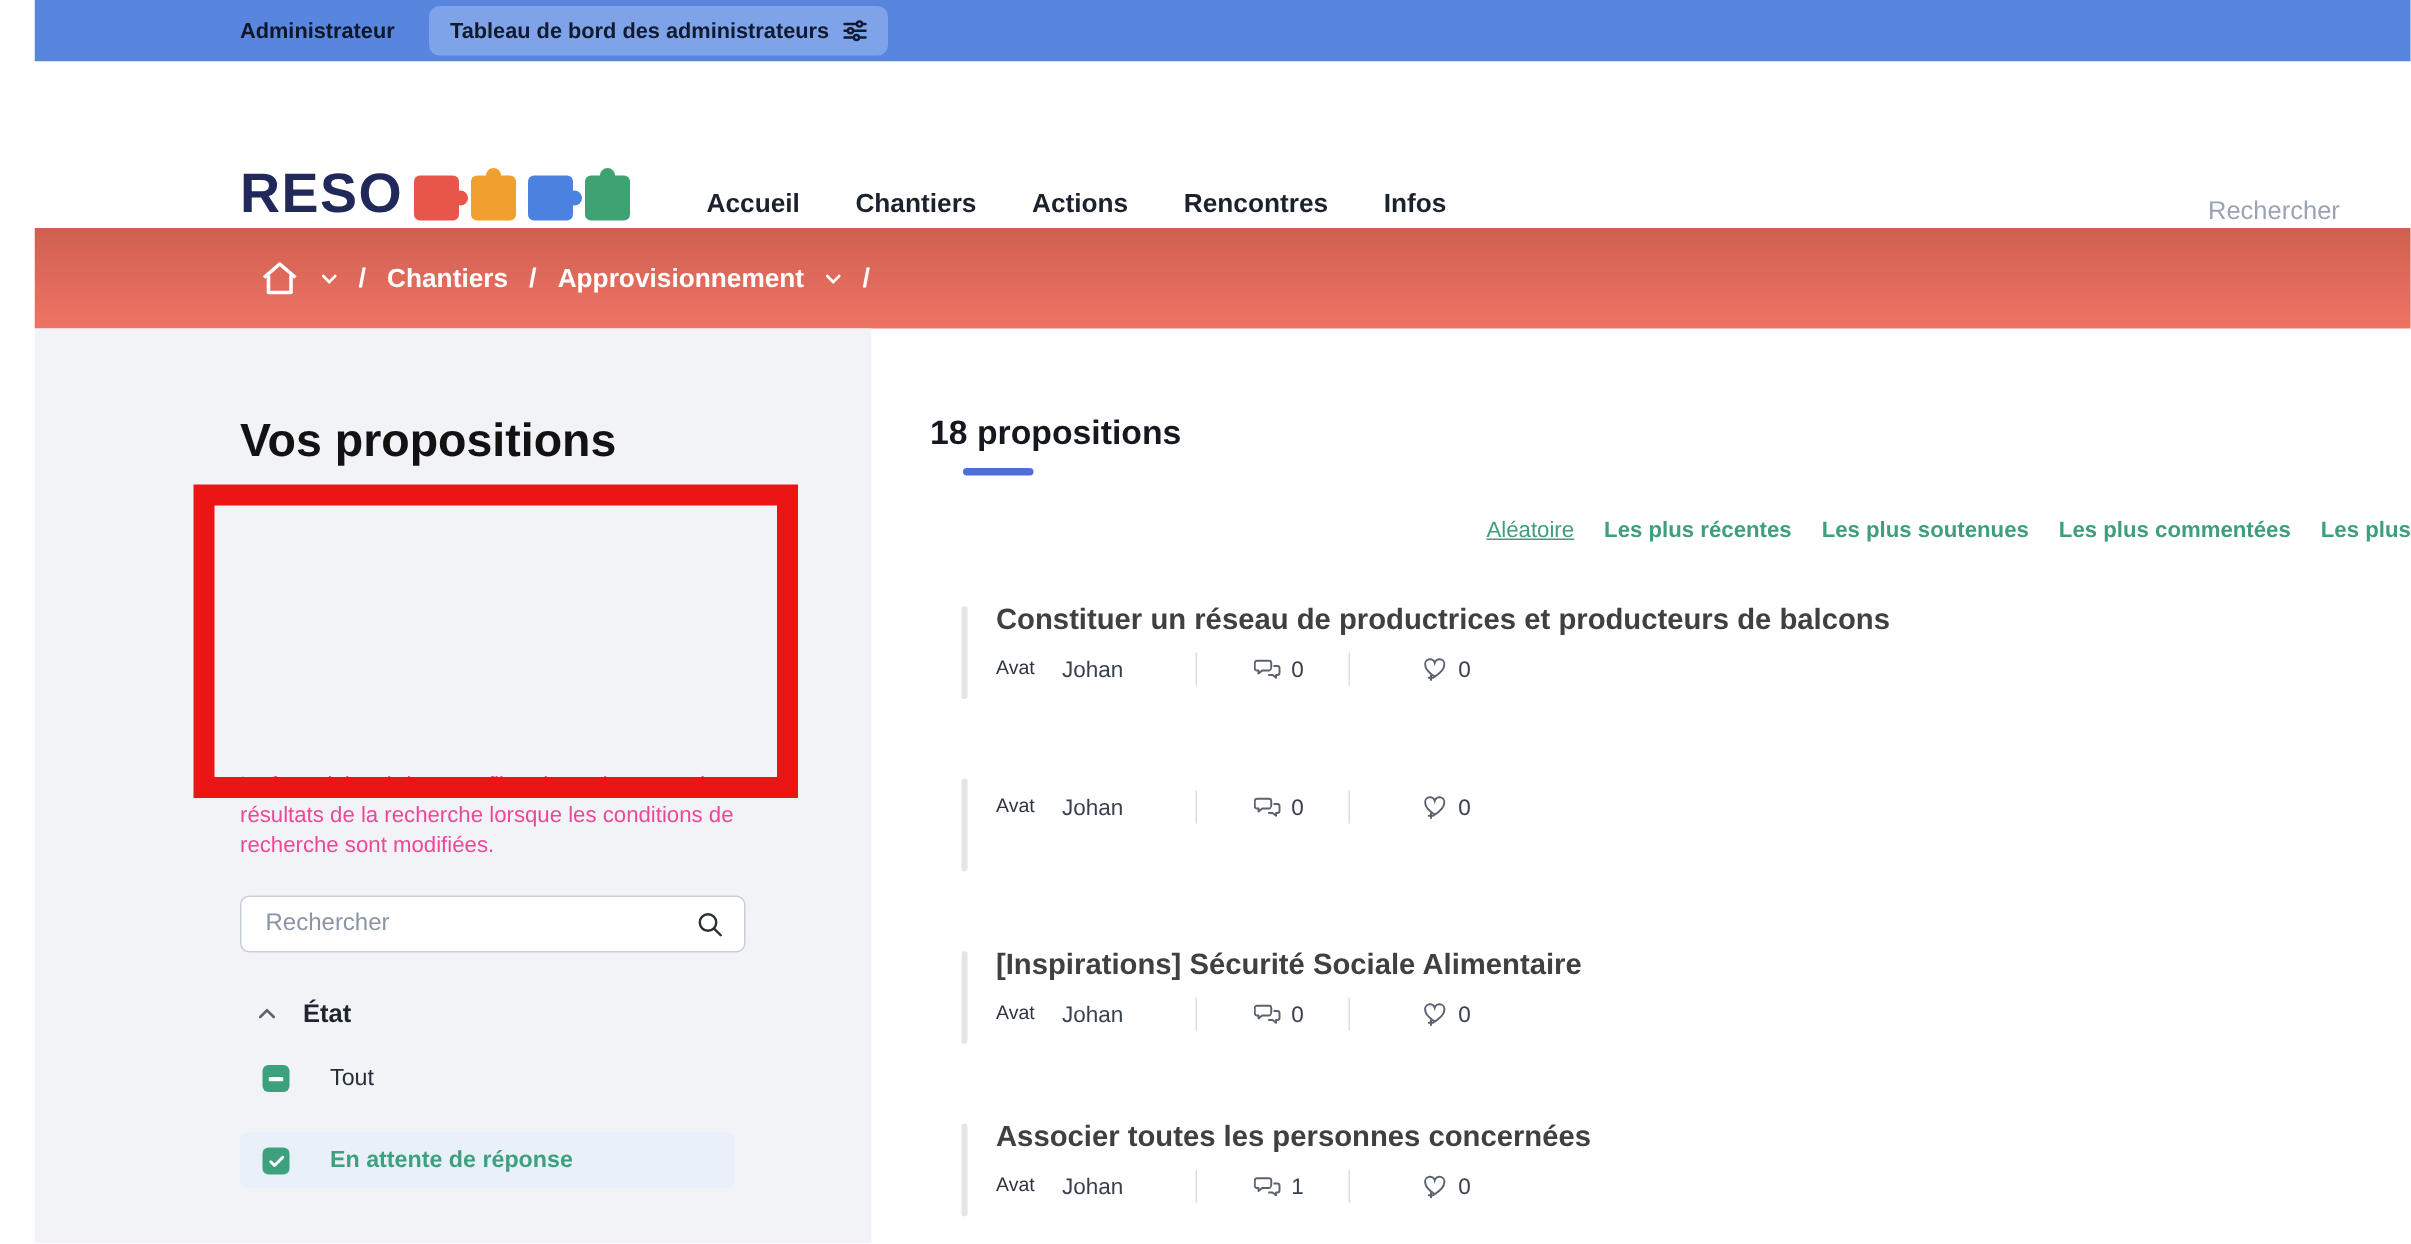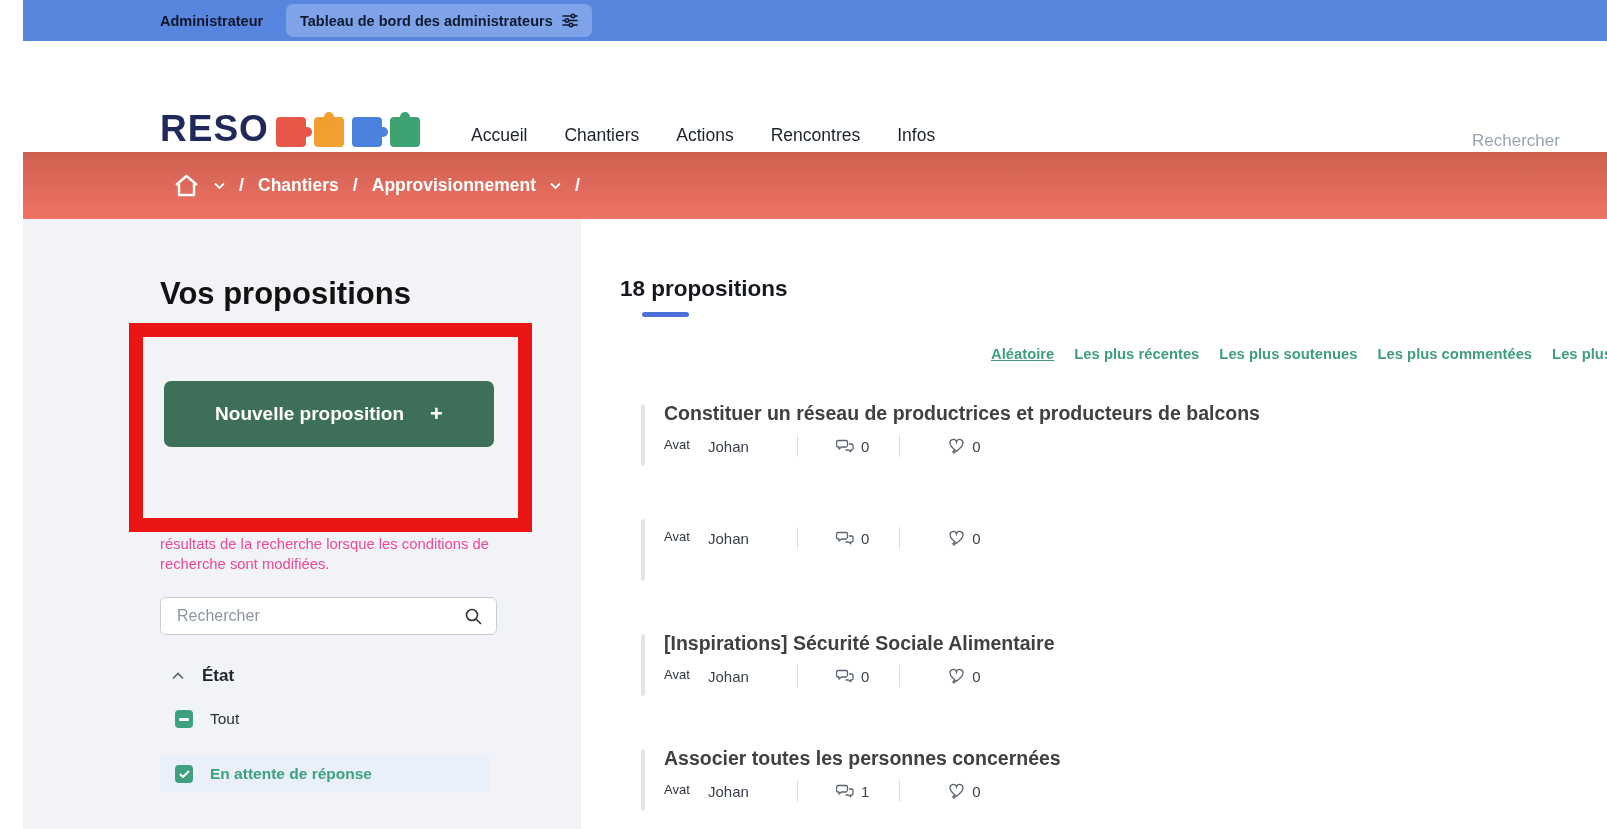--- a/index.html
+++ b/index.html
@@ -11,21 +11,21 @@
   .admin-bar { position:absolute; left:0; top:0; width:1607px; height:41px; background:#5885DE; display:flex; align-items:center; }
   .admin-role { position:absolute; left:137px; top:0; height:41px; display:flex; align-items:center; font-size:14.5px; font-weight:700; color:#0f1728; }
   .admin-pill { position:absolute; left:263px; top:4px; height:33px; display:flex; align-items:center; gap:9px; padding:0 14px; background:#7FA3E9; border-radius:7px; color:#101a30; font-size:14.5px; font-weight:600; cursor:pointer; }
 
   
   .site-header { position:absolute; left:0; top:41px; width:1607px; height:111px; background:#fff; }
   .logo { position:absolute; left:137px; top:68px; width:260px; height:77px; overflow:hidden; color:#20295A; font-weight:800; letter-spacing:1px; }
   .logo-line1 { display:flex; align-items:center; gap:2px; font-size:37px; line-height:40px; }
   .logo-line2 { font-size:37px; line-height:42px; }
   .main-nav { position:absolute; left:448px; top:84px; display:flex; gap:37px; }
-  .main-nav span { font-size:17.5px; font-weight:400; color:#1b222e; cursor:pointer; white-space:nowrap; }
+  .main-nav span { font-size:17.5px; font-weight:700; color:#1b222e; cursor:pointer; white-space:nowrap; }
   .header-search { position:absolute; left:1449px; top:90px; font-size:17px; color:#9AA3B4; }
 
   
   .crumb-bar { position:absolute; left:0; top:152px; width:1607px; height:67px; background:linear-gradient(#CE6050,#EF7365); display:flex; align-items:center; }
   .crumb-inner { position:absolute; left:150px; display:flex; align-items:center; gap:14px; color:#fff; }
   .crumb-inner .sep { font-size:18px; font-weight:600; }
   .crumb-item { font-size:17.5px; font-weight:700; cursor:pointer; }
   .crumb-chev { display:flex; align-items:center; cursor:pointer; }
 
   
@@ -34,34 +34,34 @@
   .annotation-box { position:absolute; left:106px; top:323px; width:403px; height:209px; border:14px solid #EC1515; z-index:5; }
   .new-btn { position:absolute; left:141px; top:381px; width:330px; height:66px; background:#3E6F58; border:none; border-radius:7px; color:#fff; font-family:inherit; font-size:19px; font-weight:700; display:flex; align-items:center; justify-content:center; gap:26px; cursor:pointer; z-index:4; }
   .new-btn .plus { font-size:22px; font-weight:600; }
   .filter-help { position:absolute; left:137px; top:514px; width:345px; font-size:14.8px; line-height:20px; color:#ec4899; z-index:1; }
   .side-search { position:absolute; left:137px; top:597px; width:337px; height:38px; background:#fff; border:1px solid #C9CED6; border-radius:6px; display:flex; align-items:center; }
   .side-search input { flex:1; border:none; outline:none; background:transparent; font-family:inherit; font-size:16px; color:#333; padding:0 10px 0 16px; }
   .side-search input::placeholder { color:#8B95A5; }
   .side-search .mag { display:flex; align-items:center; padding-right:13px; cursor:pointer; }
   .state-head { position:absolute; left:149px; top:666px; display:flex; align-items:center; gap:18px; cursor:pointer; }
   .state-head .t { font-size:17px; font-weight:700; color:#20262f; }
-  .chk-row { position:absolute; display:flex; align-items:center; gap:17px; cursor:pointer; }
+  .chk-row { position:absolute; display:flex; align-items:center; gap:27px; cursor:pointer; }
   .chk { width:18px; height:18px; border-radius:4px; background:#3EA17E; display:flex; align-items:center; justify-content:center; flex:none; }
   .row-tout { left:152px; top:710px; }
   .row-tout .lbl { font-size:15.5px; color:#262e3a; }
   .row-attente-bg { position:absolute; left:137px; top:755px; width:330px; height:37px; background:#E9F0FA; border-radius:5px; }
   .row-attente { left:152px; top:765px; }
   .row-attente .lbl { font-size:15.5px; font-weight:700; color:#3EA17E; }
 
   
   .count-title { position:absolute; left:597px; top:276px; font-size:22.5px; font-weight:700; color:#15181e; }
   .count-underline { position:absolute; left:619px; top:312px; width:47px; height:5px; border-radius:3px; background:#4C70D8; }
   .sort-row { position:absolute; left:968px; top:346px; display:flex; gap:20px; white-space:nowrap; }
   .sort-row span { font-size:14.8px; font-weight:600; color:#3F9E7B; cursor:pointer; }
-  .sort-row span.active { font-weight:700; text-decoration:underline; }
+  .sort-row span.active { font-weight:400; text-decoration:underline; }
 
   .proposal { position:absolute; left:618px; width:980px; }
   .proposal .bar { position:absolute; left:0; top:2px; width:4px; height:62px; background:#E3E5E9; border-radius:2px; }
   .proposal .body { margin-left:23px; }
   .p-title { font-size:19.5px; font-weight:700; color:#404040; cursor:pointer; white-space:nowrap; }
   .p-meta { margin-top:10px; display:flex; align-items:center; color:#39414e; }
   .avatar-alt { width:30px; height:20px; overflow:hidden; line-height:17px; font-size:13px; color:#2e3540; word-break:break-all; }
   .p-author { margin-left:14px; font-size:15px; }
   .v-div { width:1px; height:22px; background:#DADDE2; }
   .d1 { margin-left:48px; } .d2 { margin-left:30px; }
@@ -144,24 +144,20 @@
             <path d="M1.5 2 L5.5 6 L9.5 2"></path>
           </svg>
       </span>
       <span class="sep">/</span>
     </div>
   </div>
 
   <div class="sidebar-bg"></div>
   <h1 class="sidebar-title">Vos propositions</h1>
 
-  <button class="new-btn">
-    <span>Nouvelle proposition</span>
-    <span class="plus">+</span>
-  </button>
   <div class="annotation-box"></div>
 
   <p class="filter-help">Le formulaire ci-dessous filtre dynamiquement les résultats de la recherche lorsque les conditions de recherche sont modifiées.</p>
 
   <div class="side-search">
     <input type="text" placeholder="Rechercher" style="">
     <span class="mag">
       <svg width="19" height="19" viewBox="0 0 19 19" fill="none" stroke="#2b2f36" stroke-width="1.6" stroke-linecap="round">
         <circle cx="8" cy="8" r="5.5"></circle>
           <line x1="12.2" y1="12.2" x2="16.5" y2="16.5"></line>

